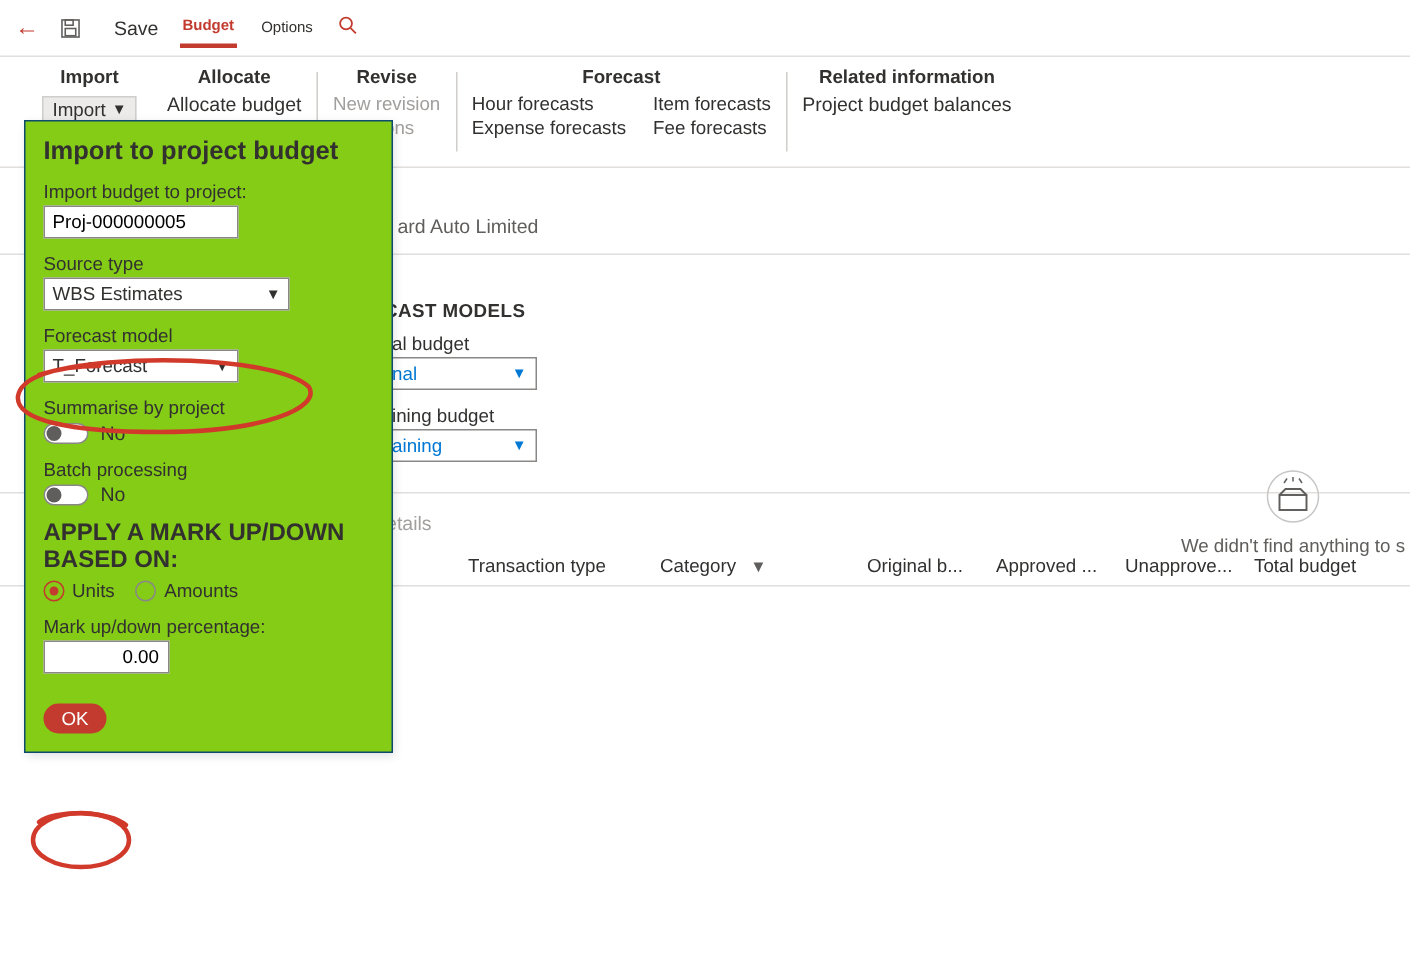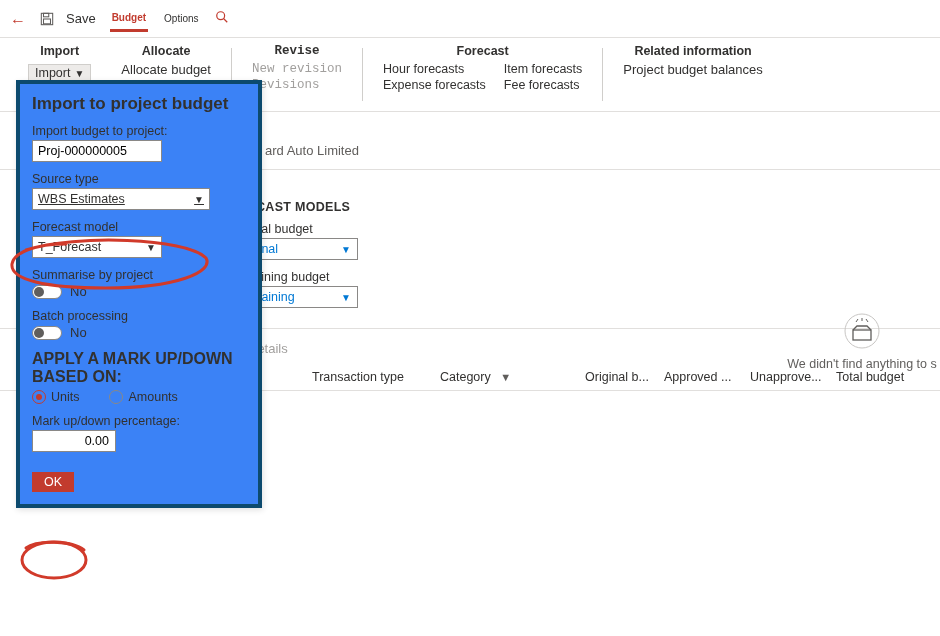--- a/index.html
+++ b/index.html
@@ -16,33 +16,32 @@
   
   .topbar {
     display: flex;
     align-items: center;
     height: 38px;
     padding: 0 10px;
     border-bottom: 1px solid #e1dfdd;
     gap: 14px;
   }
   .back-btn { color: #c23b2e; font-size: 16px; cursor: pointer; }
-  .save-btn { display: flex; align-items: center; gap: 12px; cursor: pointer; }
+  .save-btn { display: flex; align-items: center; gap: 22px; cursor: pointer; }
   .save-icon { width:14px; height:14px; }
   .tab { padding: 6px 2px; cursor: pointer; font-size: 10px; }
   .tab.active { color: #c23b2e; border-bottom: 3px solid #c23b2e; font-weight: 600;}
   .search-icon { color: #c23b2e; font-size: 14px; cursor: pointer; }
 
   
   .ribbon {
     display: flex;
     padding: 6px 18px 0 18px;
     border-bottom: 1px solid #e1dfdd;
     height: 74px;
-    gap: 10px;
   }
   .ribbon-group {
     display: flex;
     flex-direction: column;
     align-items: flex-start;
     padding: 0 10px;
   }
   .ribbon-sep { width:1px; background:#d0cecb; margin: 4px 0 10px 0;}
   .ribbon-title { font-weight: 600; font-size: 12.5px; text-align:center; width:100%; margin-bottom:4px;}
   .ribbon-links { display:flex; gap: 18px; }
@@ -100,56 +99,56 @@
     position:absolute; right: -2px; bottom: 20px;
     text-align:center; color:#605e5c; width:160px;
   }
   .empty-state svg { display:block; margin:0 auto 8px auto;}
 
   
   .panel {
     position:absolute;
     top: 80px; left: 16px;
     width: 246px;
-    background:#3b82f6;
-    border:4px solid #0c4a6e;
+    background:#84cc16;
+    border:1px solid #0c4a6e;
     box-shadow: 1px 2px 6px rgba(0,0,0,.12);
     padding: 10px 12px 12px 12px;
     z-index: 50;
   }
   .panel h3 { font-size:17px; font-weight:600; margin-bottom:10px;}
   .panel h5 { font-size:16px; font-weight:700; margin: 10px 0 4px 0;}
   .p-label { font-size:12.5px; color:#323130; margin-bottom:2px;}
   .p-input {
     border:1px solid #8a8886; padding:2px 5px; width:130px; height:22px;
     font-size:12.5px; background:#fff;
   }
-  .p-input.full { width: 178px; display:flex; align-items:center; justify-content:space-between; cursor:pointer;text-decoration:underline;}
+  .p-input.full { width: 164px; display:flex; align-items:center; justify-content:space-between; cursor:pointer;}
   .toggle {
     display:flex; align-items:center; gap:8px; margin-top:2px;
   }
   .toggle-track {
     width:30px;height:14px;border:1px solid #8a8886;border-radius:8px;
     display:flex;align-items:center;padding:1px;background:#fff;
   }
   .toggle-knob { width:10px;height:10px;border-radius:50%;background:#605e5c;}
-  .radios { display:flex; gap:30px; margin-top:4px;}
+  .radios { display:flex; gap:14px; margin-top:4px;}
   .radio { display:flex; align-items:center; gap:5px; cursor:pointer; font-size:12.5px;}
   .radio .dot {
     width:14px;height:14px;border:1px solid #8a8886;border-radius:50%;
     display:flex;align-items:center;justify-content:center;
   }
   .radio.selected .dot { border-color:#c23b2e;}
   .radio.selected .dot::after { content:""; width:6px;height:6px;border-radius:50%;background:#c23b2e;}
   .num-input {
     border:1px solid #8a8886;height:22px;width:84px;text-align:right;padding:2px 6px;font-size:12.5px;
   }
   .ok-btn {
     background:#c23b2e;color:#fff;border:none;padding:3px 12px;
-    font-size:12.5px;border-radius:0;margin-top:10px;cursor:pointer;text-align:center;
+    font-size:12.5px;border-radius:10px;margin-top:10px;cursor:pointer;text-align:center;
   }
   .field-block { margin-bottom:10px;}
 
   
   .annot { position:absolute; pointer-events:none; z-index:60;}
 </style>
 </head>
 <body>
 
 <div class="topbar">
@@ -178,21 +177,21 @@
     <span class="import-chip">
       <span>Import</span>
       <span class="chev">▼</span>
     </span>
   </div>
   <div class="ribbon-group" style="min-width:100px;">
     <span class="ribbon-title">Allocate</span>
     <span class="ribbon-link">Allocate budget</span>
   </div>
   <div class="ribbon-sep"></div>
-  <div class="ribbon-group" style="min-width:70px;font-family:Liberation Mono, monospace;">
+  <div class="ribbon-group" style="min-width:70px;">
     <span class="ribbon-title">Revise</span>
     <div class="ribbon-col">
       <span class="ribbon-link dim">New revision</span>
       <span class="ribbon-link dim">Revisions</span>
     </div>
   </div>
   <div class="ribbon-sep"></div>
   <div class="ribbon-group" style="min-width:180px;align-items:flex-end;">
     <span class="ribbon-title">Forecast</span>
     <div class="ribbon-links">
@@ -246,21 +245,21 @@
     <span class="gh" style="width:96px;">
       <span>Project</span>
       <span class="filter">▼</span>
     </span>
     <span class="gh" style="width:150px;">Activity</span>
     <span class="gh" style="width:120px;">Transaction type</span>
     <span class="gh" style="width:130px;">
       <span>Category</span>
       <span class="filter">▼</span>
     </span>
-    <span class="gh" style="width:78px;text-align:center;">Original b...</span>
+    <span class="gh" style="width:78px;">Original b...</span>
     <span class="gh" style="width:78px;">Approved ...</span>
     <span class="gh" style="width:78px;">Unapprove...</span>
     <span class="gh" style="width:90px;">Total budget</span>
   </div>
 
   <div class="empty-state">
     <svg width="40" height="36" viewBox="0 0 40 36">
       <circle cx="20" cy="18" r="17" fill="none" stroke="#c8c6c4" stroke-width="1"></circle>
       <rect x="11" y="17" width="18" height="10" fill="none" stroke="#605e5c" stroke-width="1.3"></rect>
       <polyline points="11,17 15,13 25,13 29,17" fill="none" stroke="#605e5c" stroke-width="1.3"></polyline>

